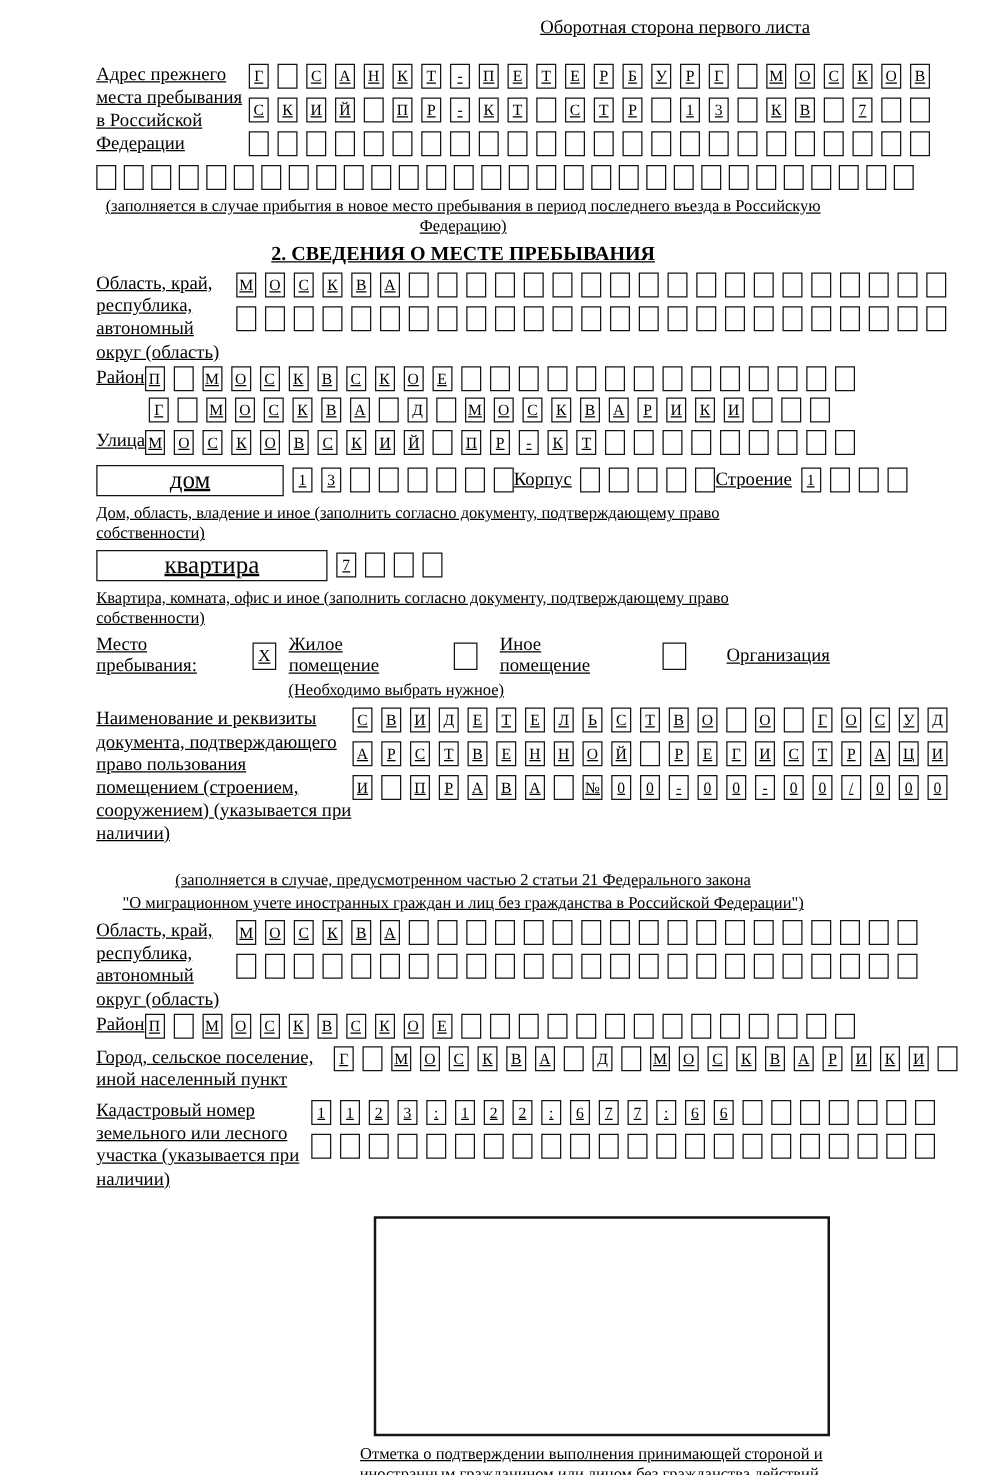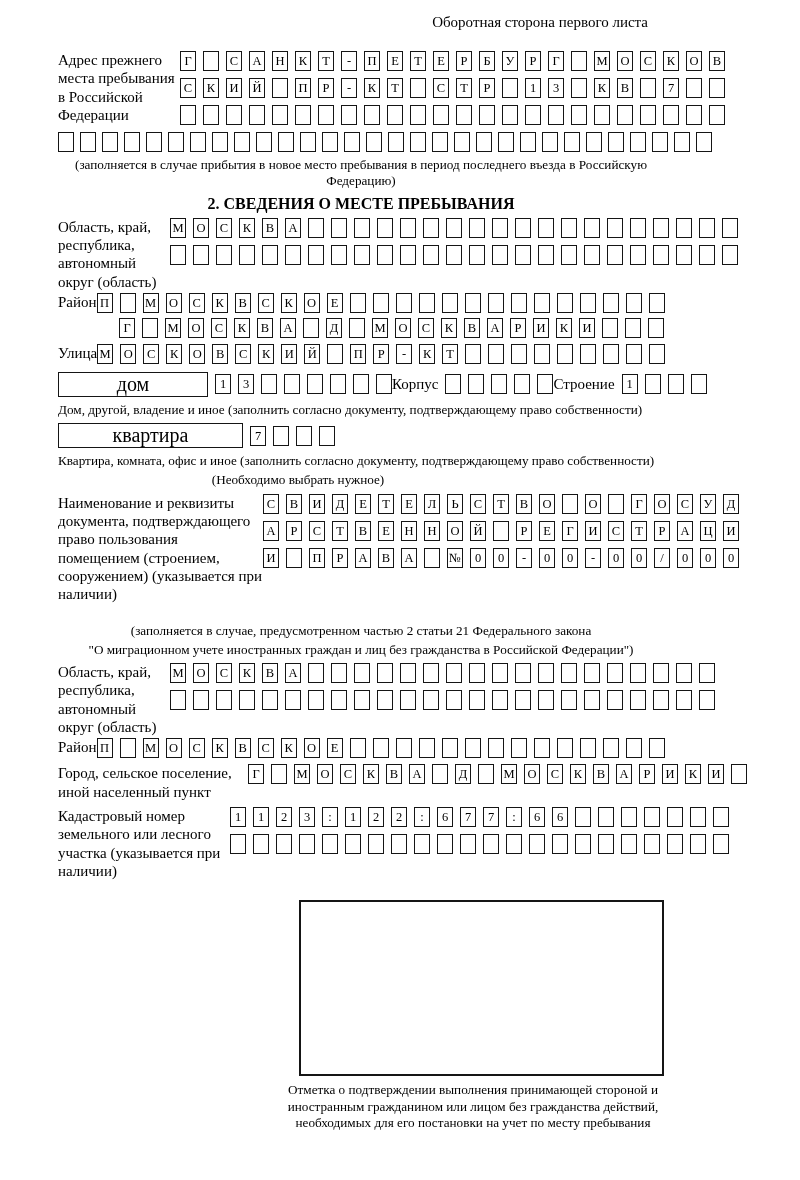--- a/index.html
+++ b/index.html
@@ -1,18 +1,18 @@
 <!DOCTYPE html>
 <html lang="ru"><head>
 <meta charset="utf-8">
 <style>
   html,body{margin:0;padding:0;background:#fff;}
   body{width:800px;height:1180px;overflow:hidden;color:#000;
        font-family:"Liberation Serif","DejaVu Serif",serif;}
-  .page{box-sizing:border-box;width:704px;height:1180px;padding:14px 40px 0 58px;}
+  .page{box-sizing:border-box;width:704px;height:1180px;padding:14px 40px 0 77px;text-decoration:underline;}
   .top-note{text-align:right;font-size:15px;margin-right:16px;}
 
   
   .boxrow{display:flex;gap:7px;}
   .cell{flex:none;width:14px;height:18px;border:1.5px solid #151515;
         font-size:12.5px;line-height:18px;text-align:center;background:#fff;}
   .stack{display:flex;flex-direction:column;gap:7px;margin-left:auto;}
   .push{margin-left:auto;}
   .full{gap:6px;margin-top:7px;}
 
@@ -352,33 +352,48 @@
     <div class="grp">
       <span class="inline-lbl">Строение</span>
       <div class="boxrow">
           <span class="cell">1</span>
           <span class="cell"></span>
           <span class="cell"></span>
           <span class="cell"></span>
         </div>
     </div>
   </div>
-  <div class="caption mt5">Дом, другой, владение и иное (заполнить согласно документу, подтверждающему право собственности)</div>
+  <div class="caption mt5">Дом, область, владение и иное (заполнить согласно документу, подтверждающему право собственности)</div>
 
   <div class="grp mt5">
     <div class="widebox" style="width:185px">квартира</div>
     <div class="boxrow">
         <span class="cell">7</span>
         <span class="cell"></span>
         <span class="cell"></span>
         <span class="cell"></span>
       </div>
   </div>
   <div class="caption mt5">Квартира, комната, офис и иное (заполнить согласно документу, подтверждающему право собственности)</div>
 
+  <div class="stayrow mt6">
+    <span>Место пребывания:</span>
+    <div class="boxrow" style="margin-left:10px">
+        <span class="cell">X</span>
+      </div>
+    <span style="margin-left:10px">Жилое помещение</span>
+    <div class="boxrow" style="margin-left:22px">
+        <span class="cell"></span>
+      </div>
+    <span style="margin-left:18px">Иное помещение</span>
+    <div class="boxrow" style="margin-left:30px">
+        <span class="cell"></span>
+      </div>
+    <span style="margin-left:32px">Организация</span>
+  </div>
   <div class="note mt2">(Необходимо выбрать нужное)</div>
 
   <div class="frow mt6">
     <div class="label w200">Наименование и реквизиты документа, подтверждающего право пользования помещением (строением, сооружением) (указывается при наличии)</div>
     <div class="stack" style="justify-content:flex-start">
       <div class="boxrow">
           <span class="cell">С</span>
           <span class="cell">В</span>
           <span class="cell">И</span>
           <span class="cell">Д</span>

